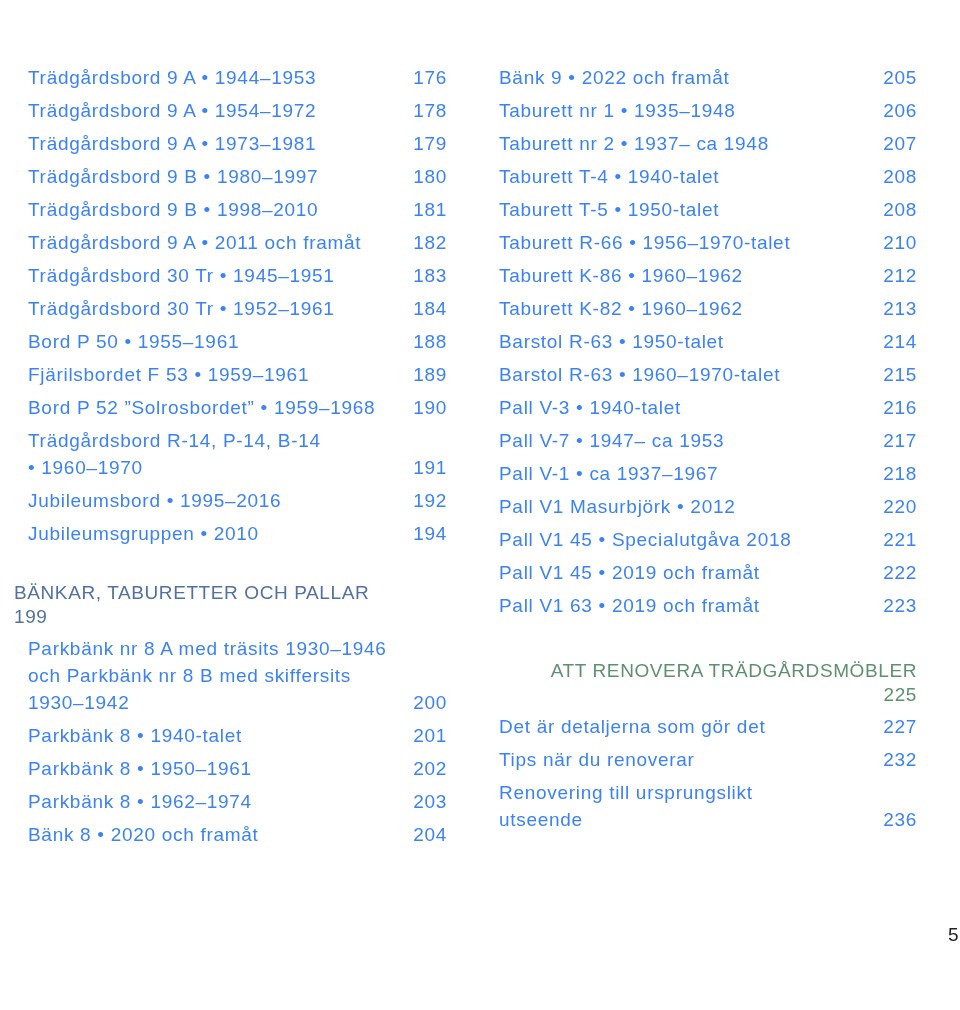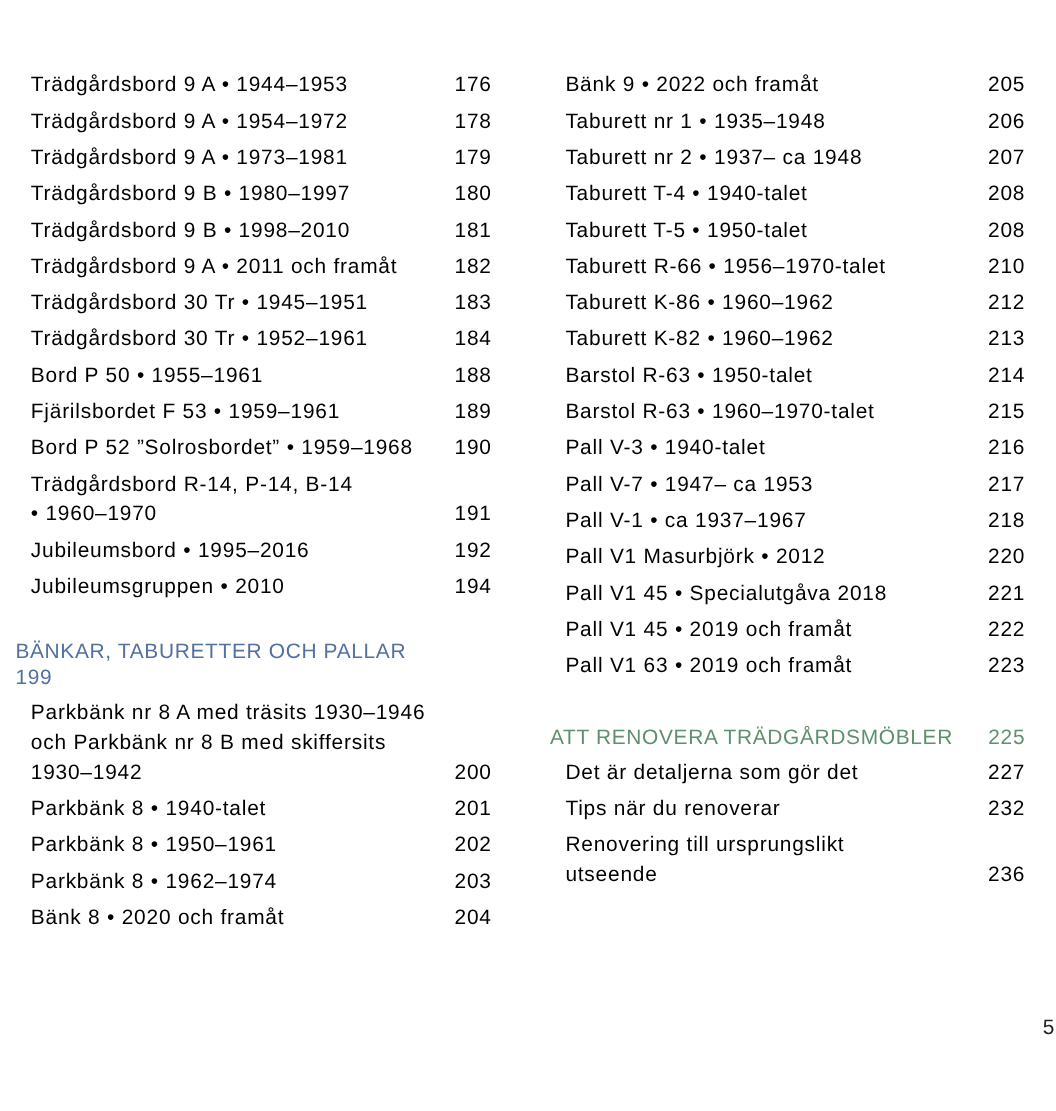--- a/index.html
+++ b/index.html
@@ -15,31 +15,31 @@
     position: relative;
     width: 960px;
     height: 1010px;
     background: #ffffff;
   }
   .toc-col {
     position: absolute;
     top: 64px;
   }
   #col-left  { left: 14px;  width: 433px; }
-  #col-right { left: 500px; width: 432px; }
+  #col-right { left: 485px; width: 432px; }
 
   .row {
     display: flex;
     align-items: flex-end;
     line-height: 27px;
     margin-bottom: 6px;
     padding-left: 14px;
     font-size: 19px;
     letter-spacing: 0.7px;
-    color: #000000;
+    color: #3b82f6;
   }
   .row .title { flex: 1 1 auto; }
   .row .pg {
     flex: 0 0 auto;
     margin-left: 10px;
     white-space: nowrap;
     text-align: right;
   }
 
   .hrow {
@@ -48,20 +48,21 @@
     padding-left: 0;
     line-height: 24px;
     font-size: 19px;
     font-weight: normal;
     letter-spacing: 0.6px;
   }
   .hrow.inline {
     display: flex;
     align-items: flex-end;
     margin-top: 40px;
+    flex-direction: column;
   }
   .hrow.inline .title { flex: 1 1 auto; }
   .hrow.inline .pg { flex: 0 0 auto; margin-left: 14px; white-space: nowrap; }
   .hrow .hpage-line { display: block; }
   .hrow.c-blue  { color: #52719e; }
   .hrow.c-green { color: #5e9070; }
 
   #folio {
     position: absolute;
     left: 948px;

